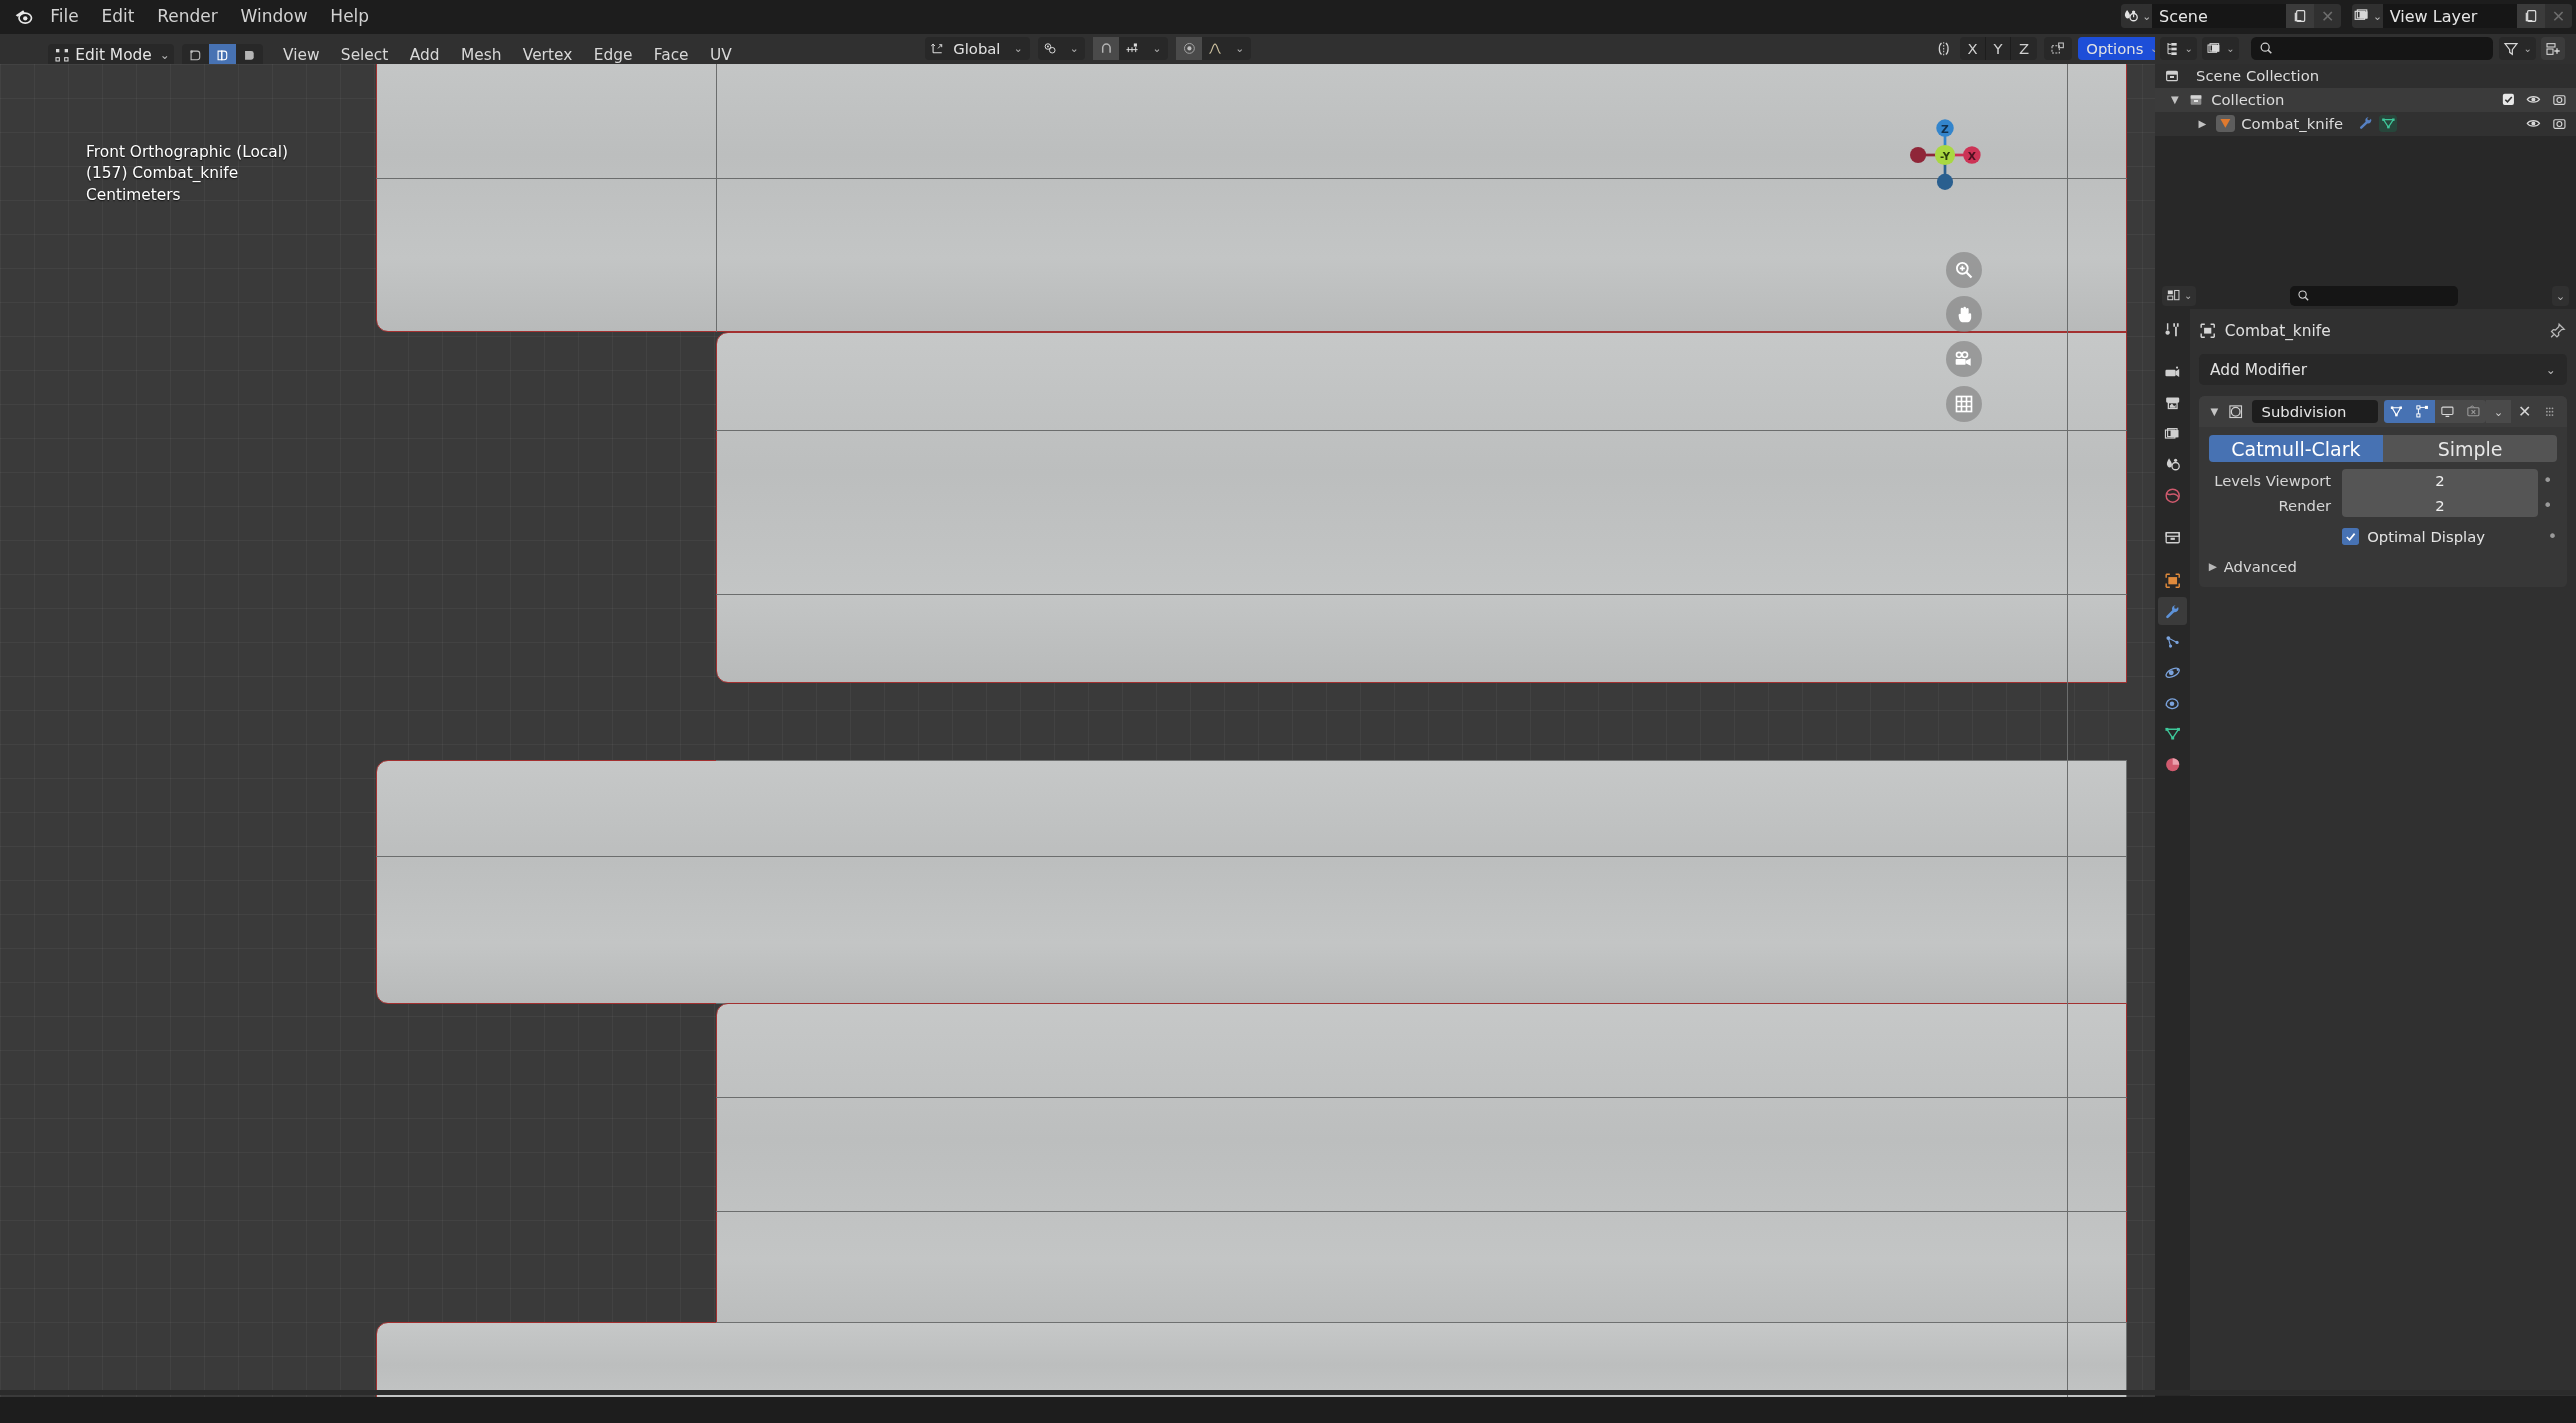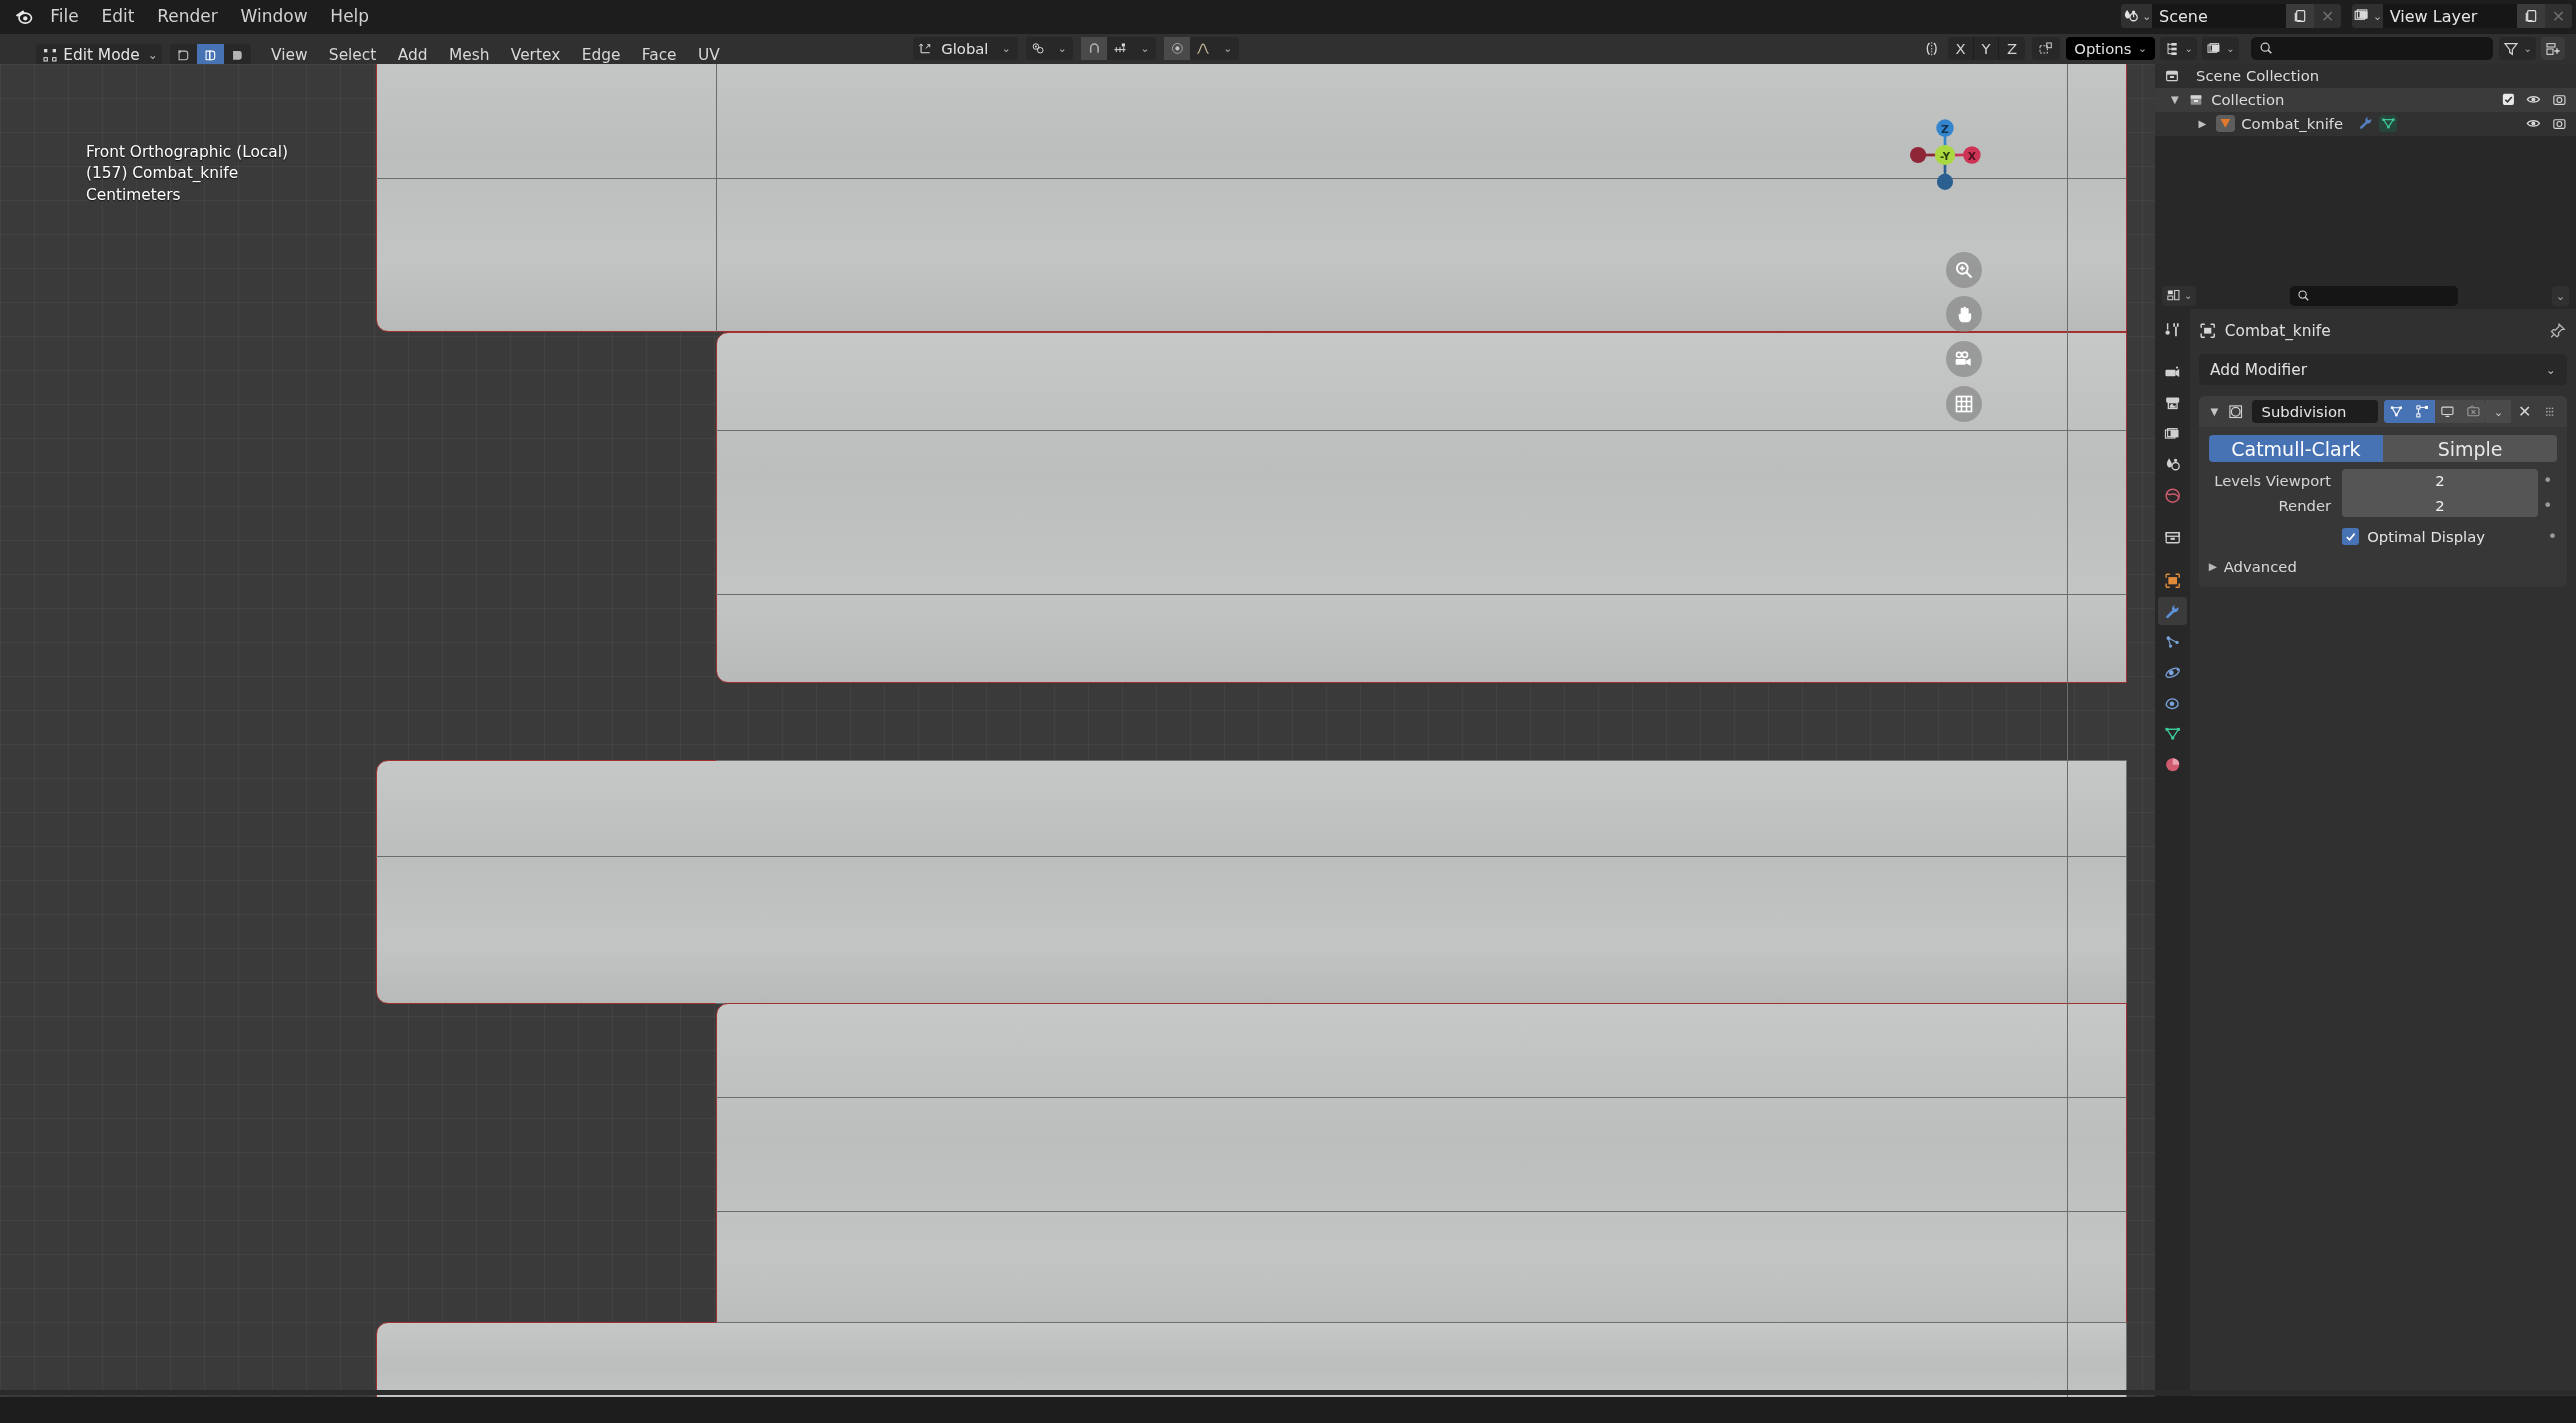--- a/index.html
+++ b/index.html
@@ -37,21 +37,21 @@
   .idblock .icobtn{ width:31px; height:24px; display:flex; align-items:center; justify-content:center; background:#303030;}
   .idblock .idname{ font-size:16px; color:#e6e6e6; padding:0 10.7px 0 6.7px; min-width:134px; background:#161616; height:24px; display:flex; align-items:center;}
   .idblock .newbtn{ width:28px; height:24px; display:flex;align-items:center;justify-content:center;background:#3b3b3b;}
   .idblock .xbtn{ width:27px; height:24px; display:flex;align-items:center;justify-content:center;background:#303030; color:#6d6d6d; font-size:16px;}
 
   
   .viewport-area{
     position:absolute; left:0; top:34px; width:2155px; height:1362px; background:#303030;
   }
   .vp-header{
-    position:absolute; left:4px; top:0; width:2155px; height:42px; background:#303030;
+    position:absolute; left:16px; top:0; width:2155px; height:42px; background:#303030;
     display:flex; align-items:center;padding-left:23px;
   }
   .mode-sel{
     display:flex; align-items:center; background:#282828; border-radius:4px; height:23px;
     margin-left:9.4px; padding:0 4px 0 5.4px; min-width:113px;
   }
   .mode-sel .lbl{ font-size:15.4px; color:#e5e5e5; margin-left:5.4px;}
   .mode-sel .chev{ margin-left:auto; font-size:12px; color:#b4b4b4; padding-left:8px;}
   .btn-group{ display:flex; background:#282828; border-radius:4px; height:23px; margin-left:8px; overflow:hidden;}
   .bg-btn{ width:27px; height:23px; display:flex; align-items:center; justify-content:center; }
@@ -63,21 +63,21 @@
   .pill{ display:flex; align-items:center; background:#282828; border-radius:4px; height:23px; margin-right:8px;}
   .pill .seg{ display:flex;align-items:center;justify-content:center; height:23px; padding:0 5.4px;}
   .pill .seg.act{ background:#4a4a4a; }
   .pill .txt{ font-size:14.8px; color:#e2e2e2; padding:0 6.7px 0 2.7px;}
   .pill .chev{ font-size:10.7px; color:#b0b0b0; padding:0 6.7px;}
 
   .vp-right{ position:absolute; right:4px; top:3.4px; display:flex; align-items:center;}
   .xyz{ display:flex; background:#282828; border-radius:4px; height:23px; overflow:hidden; margin-left:4px;}
   .xyz span{ font-size:14.8px; color:#d0d0d0; width:25.5px; display:flex; align-items:center; justify-content:center; border-right:0.7px solid #1d1d1d;}
   .xyz span:last-child{border-right:none;}
-  .optbtn{ display:flex;align-items:center; background:#000000; border-radius:4px; height:23px; padding:0 8px; margin-left:6.7px;}
+  .optbtn{ display:flex;align-items:center; background:#1d4ed8; border-radius:4px; height:23px; padding:0 8px; margin-left:6.7px;}
   .optbtn .t{ font-size:14.8px; color:#e2e2e2;}
   .optbtn .chev{ font-size:10.7px; color:#b0b0b0; margin-left:6.7px;}
 
   .shade-group{ display:flex; background:#282828; border-radius:4px; height:23px; overflow:hidden; margin-left:5.4px;}
   .shade-group .sb{ width:25.5px; height:23px; display:flex;align-items:center;justify-content:center;}
   .shade-group .sb.on{ background:#4772b3;}
 
   
   .vp-canvas{
     position:absolute; left:0; top:29.5px; width:2155px; height:1333px;

